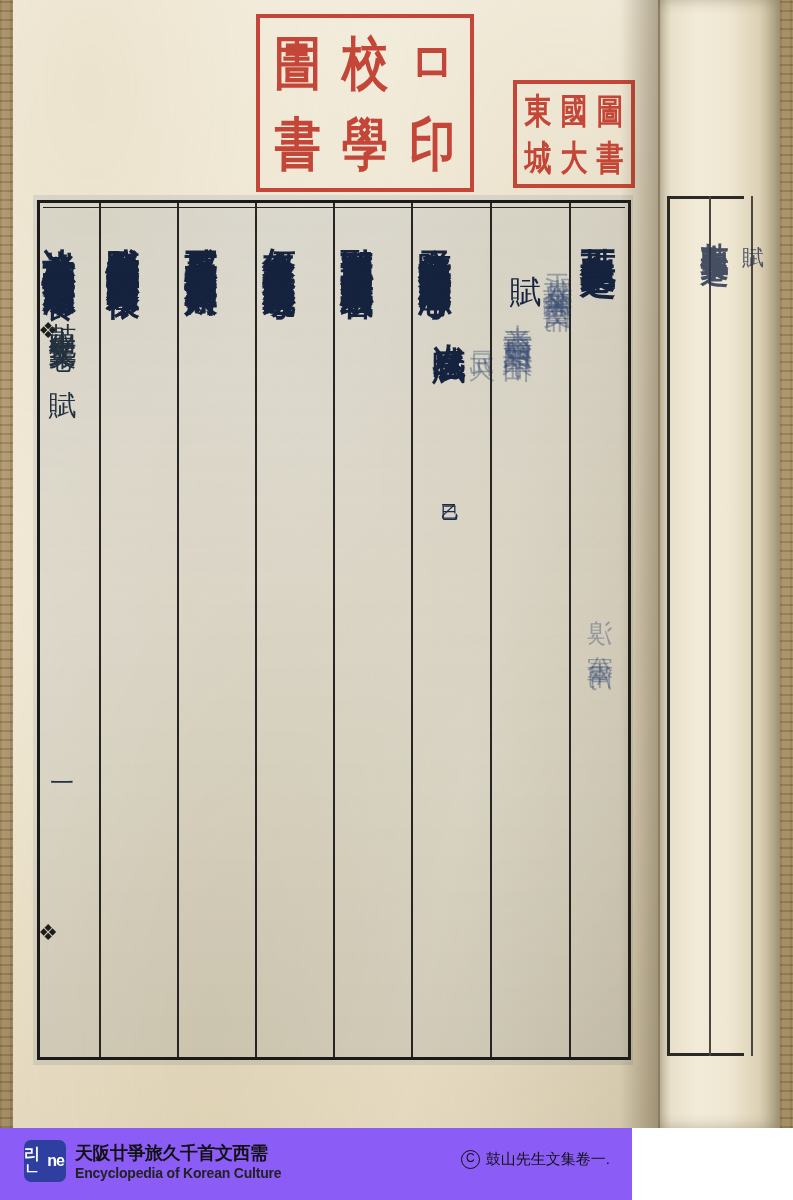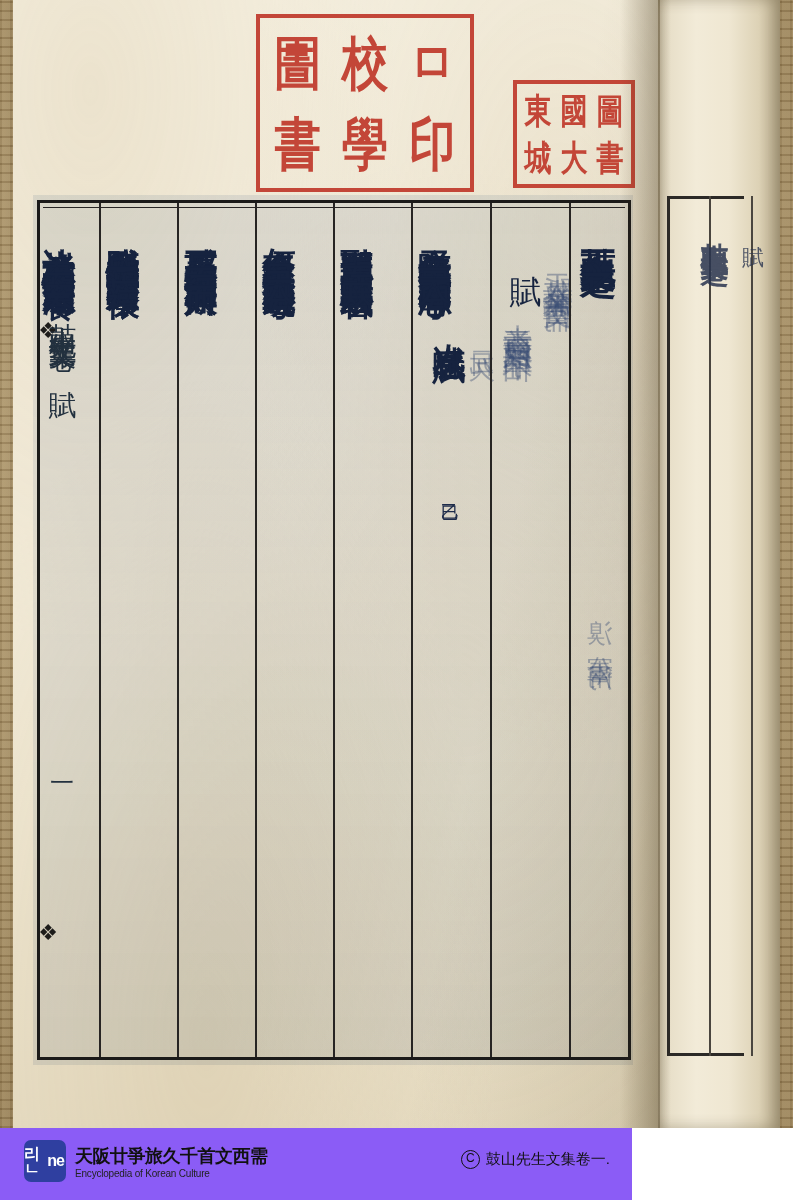--- a/index.html
+++ b/index.html
@@ -294,23 +294,24 @@
   #logo-mark b { font-size: 16px; }
   #logo-text-ko {
     font-family: "Liberation Sans", sans-serif;
     font-size: 18px;
     color: #111;
     font-weight: bold;
     letter-spacing: -0.5px;
   }
   #logo-text-en {
     font-family: "Liberation Sans", sans-serif;
-    font-size: 10px;
+    font-size: 14px;
     color: #222;
     letter-spacing: -0.2px;
+    font-weight: bold;
   }
   #credit {
     position: absolute;
     right: 22px;
     top: 22px;
     font-family: "Liberation Sans", sans-serif;
     font-size: 15px;
     color: #111;
     display: flex;
     align-items: center;

